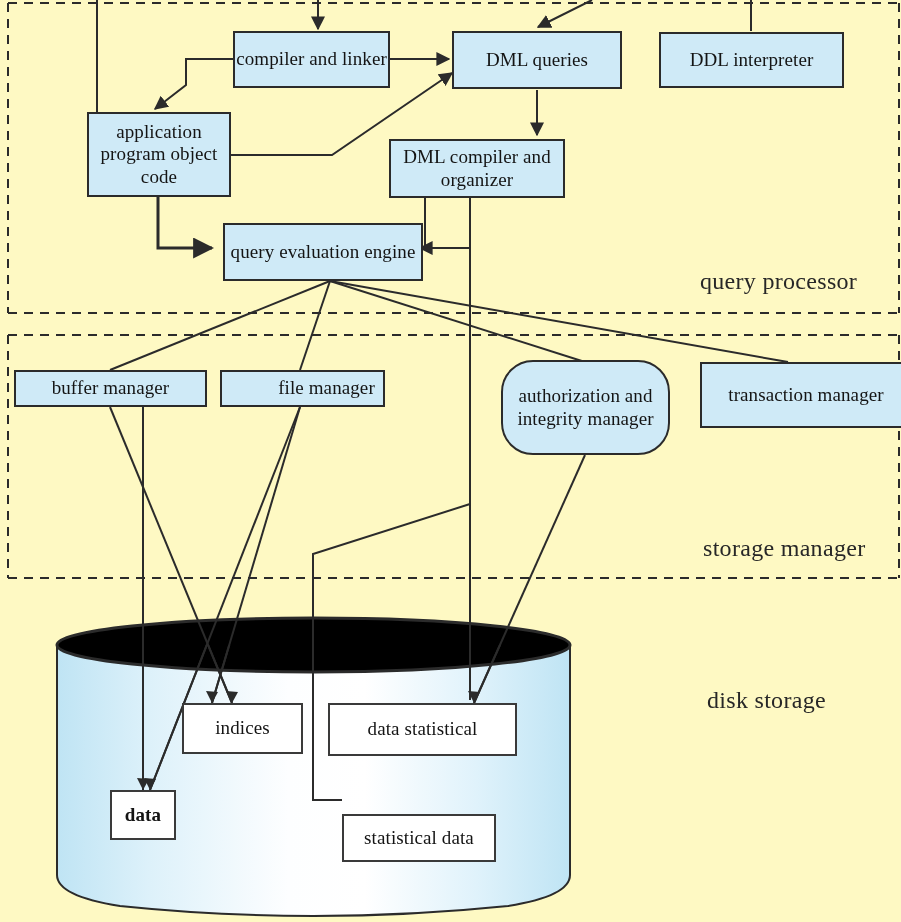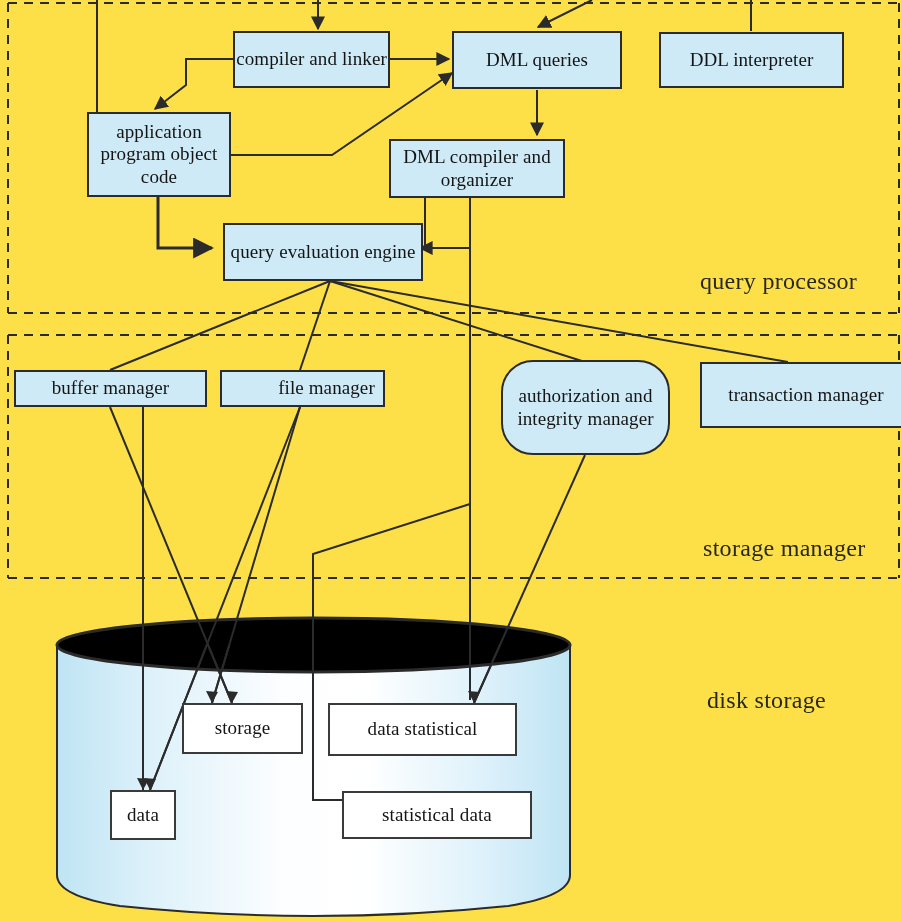--- a/index.html
+++ b/index.html
@@ -4,21 +4,21 @@
 <style>
   html, body {
     margin: 0;
     padding: 0;
     background: #000000;
   }
   #stage {
     position: relative;
     width: 901px;
     height: 922px;
-    background: #fde047;
+    background: #fef9c3;
     overflow: hidden;
     font-family: "Liberation Serif", "DejaVu Serif", serif;
   }
   #svg-layer {
     position: absolute;
     left: 0;
     top: 0;
     width: 901px;
     height: 922px;
   }
@@ -189,32 +189,32 @@
 
   <div class="node" style="left:700px; top:362px; width:212px; height:66px;">
     <span>transaction manager</span>
   </div>
 
   <div class="zone-label" style="left:703px; top:535px;">
     <span>storage manager</span>
   </div>
 
   <div class="node white" style="left:182px; top:703px; width:121px; height:51px;">
-    <span>storage</span>
+    <span>indices</span>
   </div>
 
   <div class="node white" style="left:328px; top:703px; width:189px; height:53px;">
     <span>data statistical</span>
   </div>
 
-  <div class="node white" style="left:110px; top:790px; width:66px; height:50px;">
+  <div class="node white" style="left:110px; top:790px; width:66px; height:50px;font-weight:bold;">
     <span>data</span>
   </div>
 
-  <div class="node white" style="left:342px; top:791px; width:190px; height:48px;text-align:right;">
+  <div class="node white" style="left:342px; top:814px; width:154px; height:48px;text-align:right;">
     <span>statistical data</span>
   </div>
 
   <div class="zone-label" style="left:707px; top:687px;">
     <span>disk storage</span>
   </div>
 
 </div>
 
 </body></html>

